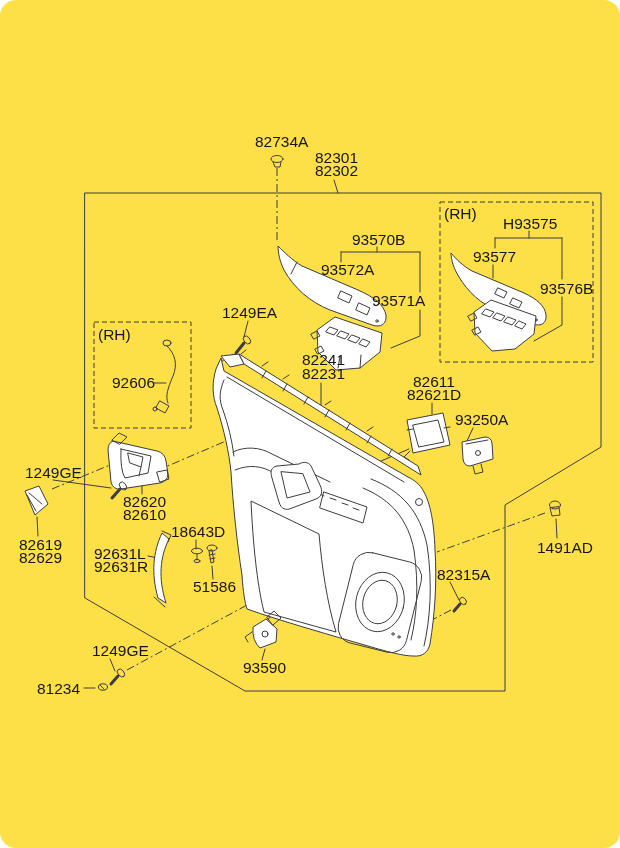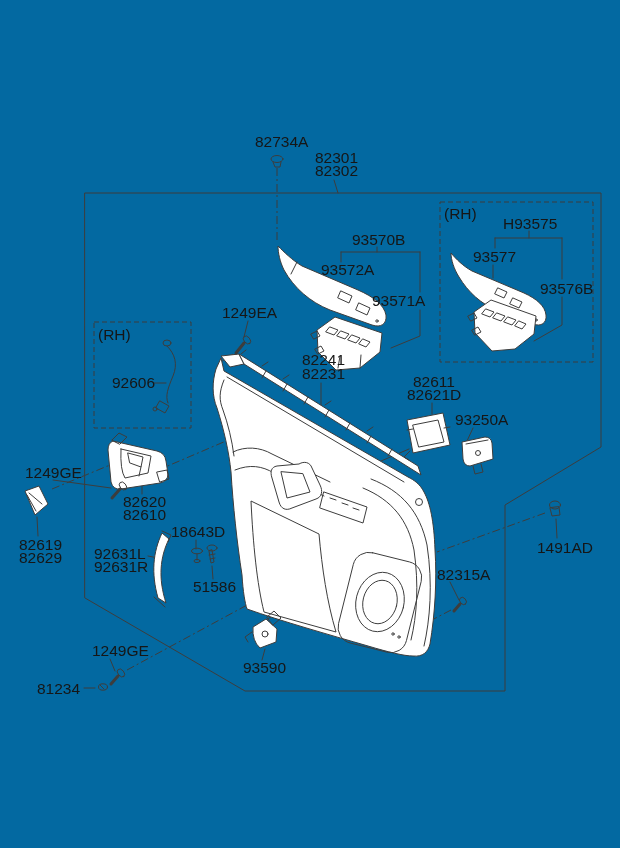--- a/index.html
+++ b/index.html
@@ -1,17 +1,17 @@
 <!DOCTYPE html>
 <html><head>
 <meta charset="utf-8">
 <style>
   html,body{margin:0;padding:0;background:#ffffff;}
-  .stage{position:relative;width:620px;height:848px;background:#0369a1;overflow:hidden;
-         font-family:"Liberation Sans",sans-serif;}
+  .stage{position:relative;width:620px;height:848px;background:#fde047;overflow:hidden;
+         font-family:"Liberation Sans",sans-serif;border-radius:16px;}
   svg{display:block}
   svg *{vector-effect:non-scaling-stroke;}
   .ln{fill:none;stroke:#3d3d3d;stroke-width:1;stroke-linecap:round;stroke-linejoin:round;}
   .wfill{fill:#ffffff;stroke:#3d3d3d;stroke-width:1;stroke-linejoin:round;}
   .dashbox{fill:none;stroke:#3d3d3d;stroke-width:1;stroke-dasharray:5 3;}
   .dashdot{fill:none;stroke:#3d3d3d;stroke-width:1;stroke-dasharray:8 3 2 3;}
   .thick{fill:none;stroke:#3d3d3d;stroke-width:3;stroke-linecap:round;}
   .lbl{font:15.5px "Liberation Sans",sans-serif;fill:#161616;}
 </style>
 </head>

